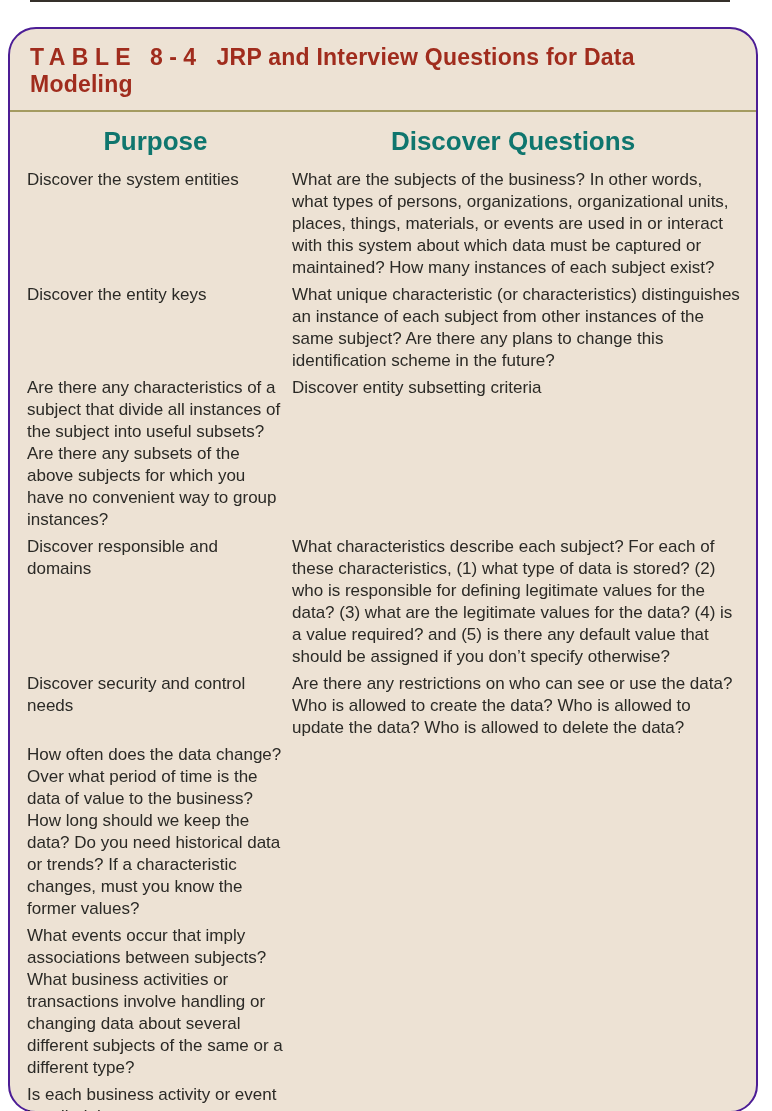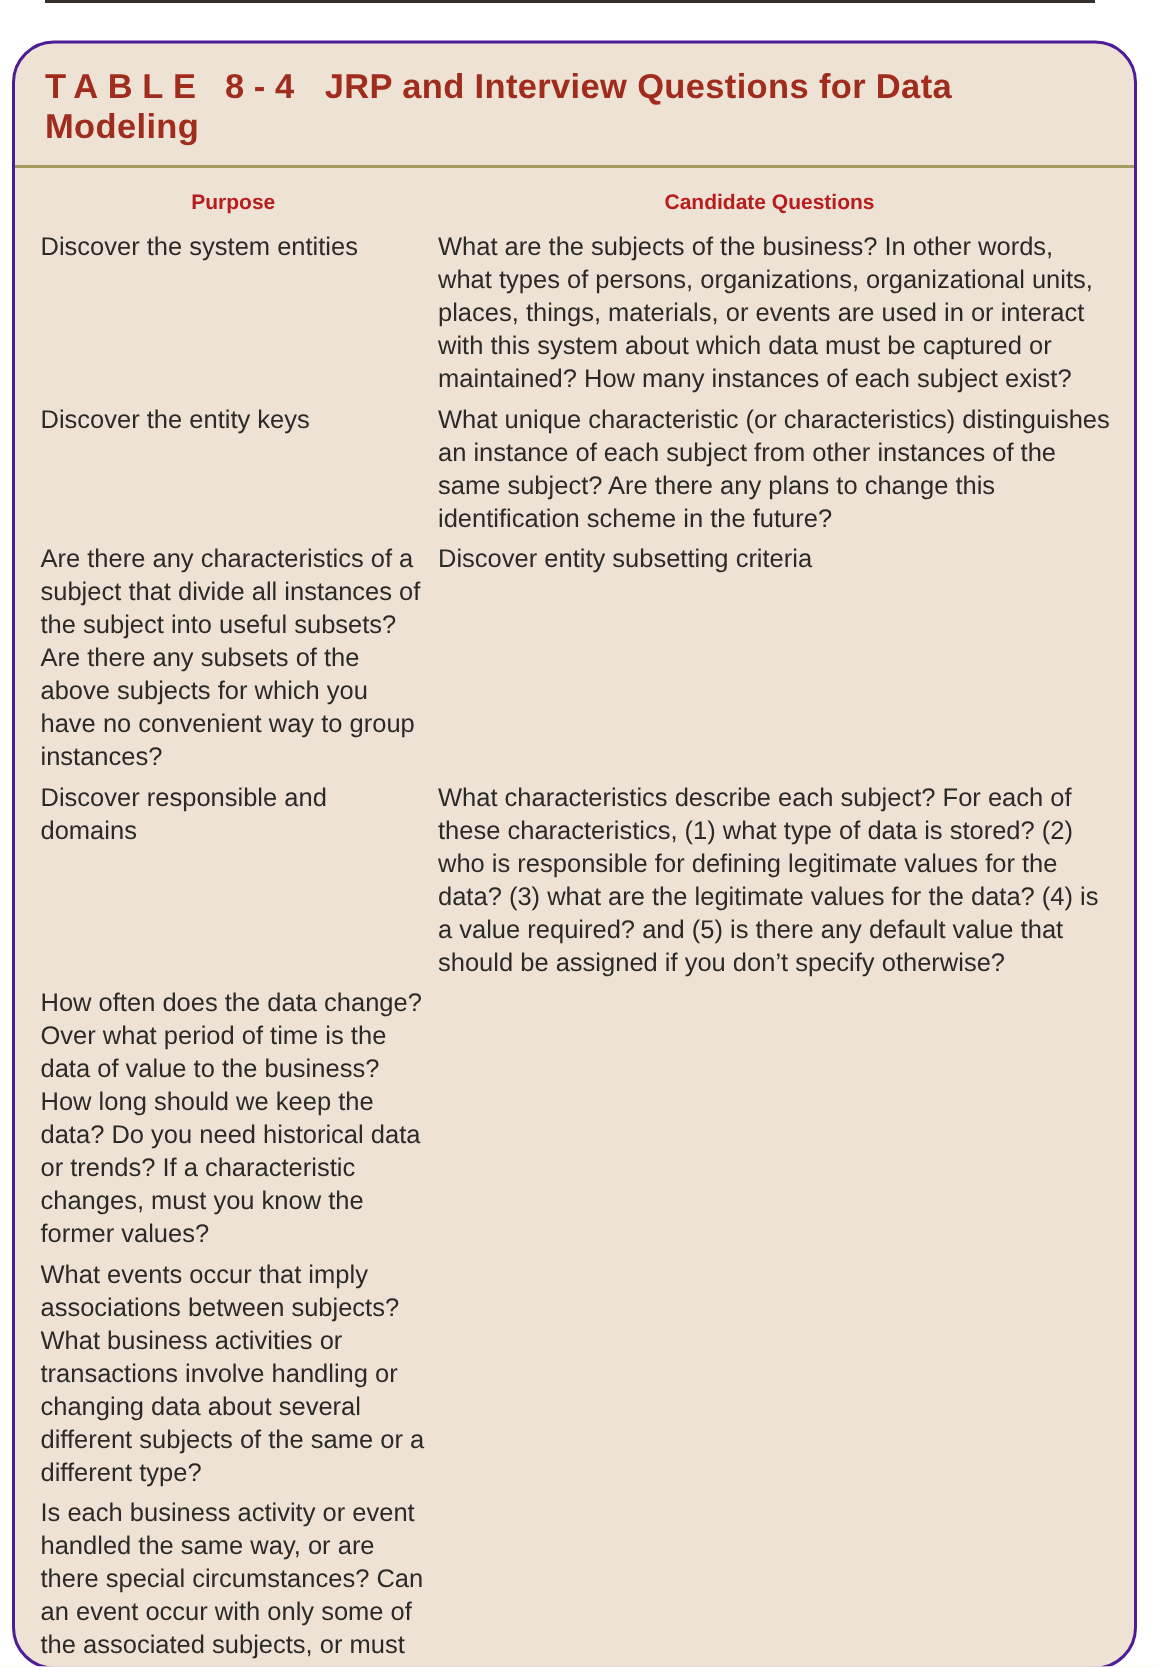--- a/index.html
+++ b/index.html
@@ -52,22 +52,22 @@
     letter-spacing: 0.01em;
   }
   .col-headers {
     display: grid;
     grid-template-columns: 257px 1fr;
     padding: 14px 14px 10px 17px;
   }
   .col-headers .col-h {
     text-align: center;
     font-weight: bold;
-    font-size: 14px;
-    color: #b91c1c;
+    font-size: 26px;
+    color: #0f766e;
   }
   .rows {
     padding-top: 2px;
   }
   .row {
     display: grid;
     grid-template-columns: 257px 1fr;
     column-gap: 8px;
     padding: 0 14px 0 17px;
     margin-bottom: 5px;
@@ -88,21 +88,21 @@
   <div class="scan-edge"></div>
 
   <div class="table-card">
 
     <div class="title-bar">
       <span class="t-label">TABLE 8-4</span><span class="t-text">JRP and Interview Questions for Data Modeling</span>
     </div>
 
     <div class="col-headers">
       <div class="col-h">Purpose</div>
-      <div class="col-h">Candidate Questions</div>
+      <div class="col-h">Discover Questions</div>
     </div>
 
     <div class="rows" id="rows-container">
       <div class="row">
         <div class="cell purpose">Discover the system entities</div>
         <div class="cell question">What are the subjects of the business? In other words, what types of persons, organizations, organizational units, places, things, materials, or events are used in or interact with this system about which data must be captured or maintained? How many instances of each subject exist?</div>
       </div>
 
       <div class="row">
         <div class="cell purpose">Discover the entity keys</div>
@@ -112,20 +112,24 @@
       <div class="row">
         <div class="cell question">Are there any characteristics of a subject that divide all instances of the subject into useful subsets? Are there any subsets of the above subjects for which you have no convenient way to group instances?</div>
         <div class="cell purpose">Discover entity subsetting criteria</div>
       </div>
 
       <div class="row">
         <div class="cell purpose">Discover responsible and domains</div>
         <div class="cell question">What characteristics describe each subject? For each of these characteristics, (1) what type of data is stored? (2) who is responsible for defining legitimate values for the data? (3) what are the legitimate values for the data? (4) is a value required? and (5) is there any default value that should be assigned if you don’t specify otherwise?</div>
       </div>
 
+      <div class="row">
+        <div class="cell purpose">Discover security and control needs</div>
+        <div class="cell question">Are there any restrictions on who can see or use the data? Who is allowed to create the data? Who is allowed to update the data? Who is allowed to delete the data?</div>
+      </div>
 
       <div class="row">
         <div class="cell question">How often does the data change? Over what period of time is the data of value to the business? How long should we keep the data? Do you need historical data or trends? If a characteristic changes, must you know the former values?</div>
       </div>
 
 
       <div class="row">
         <div class="cell question">What events occur that imply associations between subjects? What business activities or transactions involve handling or changing data about several different subjects of the same or a different type?</div>
       </div>
 

